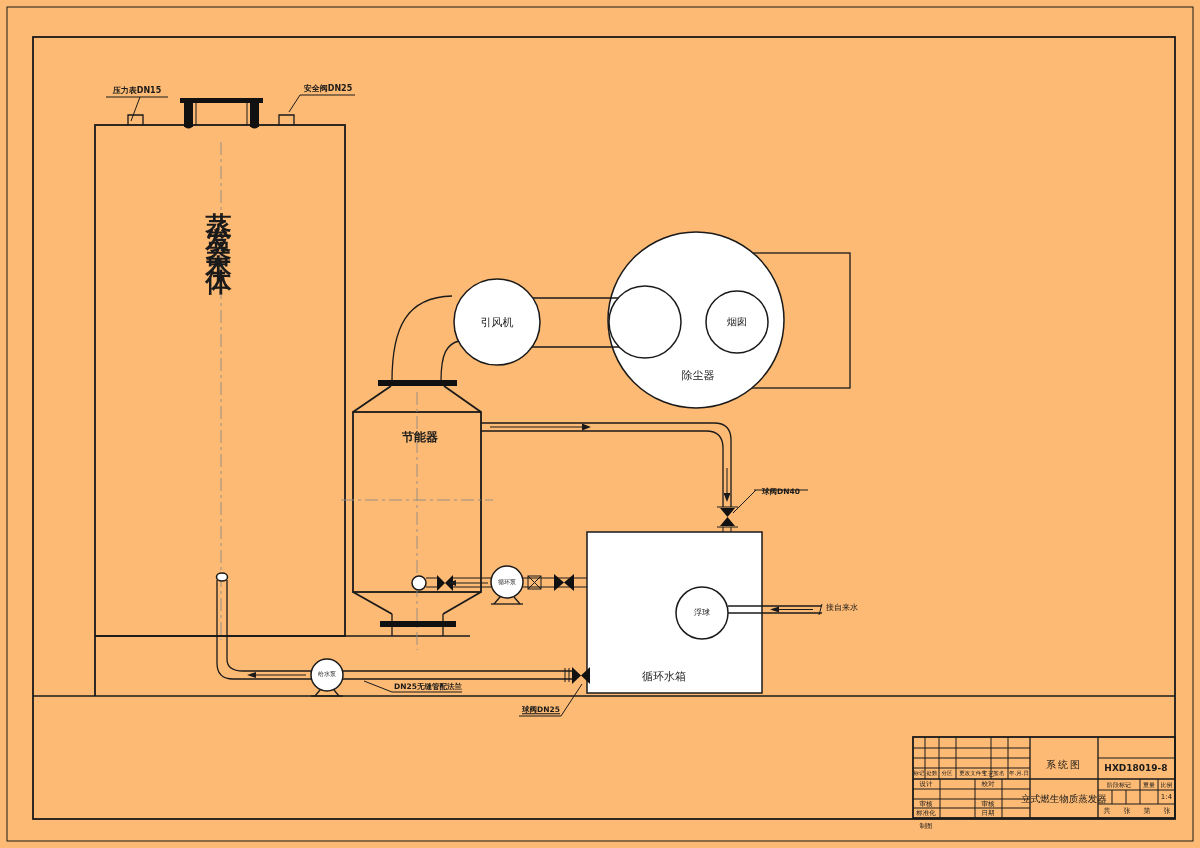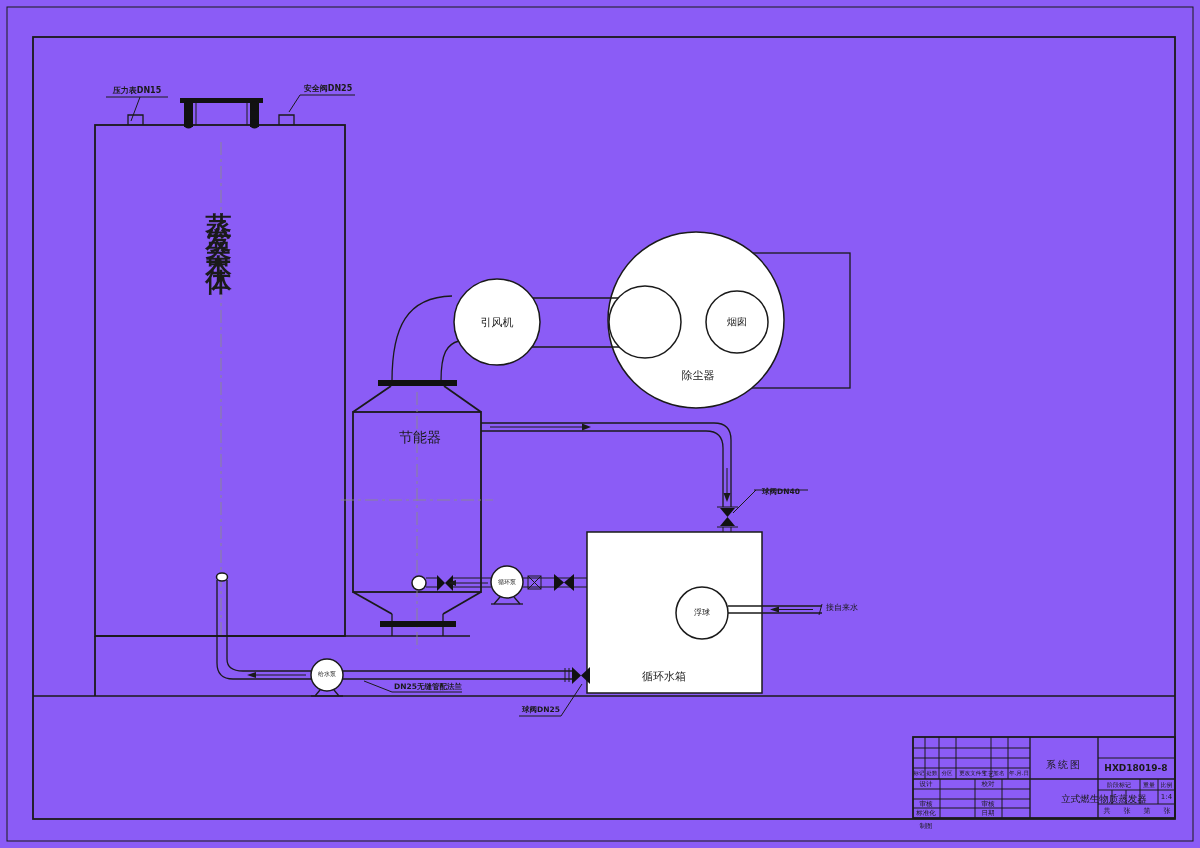--- a/index.html
+++ b/index.html
@@ -1,16 +1,16 @@
 <!DOCTYPE html>
 <html><head>
 <meta charset="utf-8">
 <style>
   html,body{margin:0;padding:0;background:#e8e8e8;}
-  .canvas{position:relative;width:1200px;height:848px;background:#8b5cf6;overflow:hidden;
+  .canvas{position:relative;width:1200px;height:848px;background:#fdba74;overflow:hidden;
           font-family:"DejaVu Sans","Liberation Sans",sans-serif;color:#1a1a1a;}
   svg{position:absolute;left:0;top:0;}
   .ln  {stroke:#1a1a1a;stroke-width:1.3;fill:none;}
   .ln2 {stroke:#1a1a1a;stroke-width:1.8;fill:none;}
   .thin{stroke:#1a1a1a;stroke-width:1;fill:none;}
   .cl  {stroke:#8a8a8a;stroke-width:0.9;fill:none;stroke-dasharray:13 4 3 4;}
   .blk {fill:#111;stroke:none;}
   .wfill{fill:#ffffff;stroke:#1a1a1a;stroke-width:1.5;}
   .arr {fill:#1a1a1a;stroke:none;}
   .lbl{position:absolute;transform:translate(-50%,-50%);white-space:nowrap;
@@ -237,36 +237,36 @@
 </svg>
 
 <div class="lbl" style="left:137px;top:91px;font-size:8px;font-weight:700;">压力表DN15</div>
 <div class="lbl" style="left:328px;top:89px;font-size:8px;font-weight:700;">安全阀DN25</div>
 
 <div class="vtext" style="left:206px;top:192px;">蒸发器本体</div>
 
 <div class="lbl" style="left:497px;top:322px;font-size:11px;">引风机</div>
 <div class="lbl" style="left:737px;top:322px;font-size:10px;">烟囱</div>
 <div class="lbl" style="left:694px;top:375px;font-size:11px;padding-left:8px;">除尘器</div>
-<div class="lbl" style="left:420px;top:437px;font-size:14px;">节能器</div>
+<div class="lbl" style="left:420px;top:437px;font-size:12px;font-weight:bold;">节能器</div>
 
 <div class="lbl" style="left:781px;top:492px;font-size:7.5px;font-weight:700;">球阀DN40</div>
 <div class="lbl" style="left:702px;top:613px;font-size:8px;">浮球</div>
 <div class="lbl-left" style="left:826px;top:608px;">接自来水</div>
 <div class="lbl" style="left:664px;top:676px;font-size:11px;">循环水箱</div>
 
 <div class="lbl" style="left:507px;top:582px;font-size:6px;">循环泵</div>
 <div class="lbl" style="left:327px;top:674px;font-size:6px;">给水泵</div>
 
 <div class="lbl" style="left:428px;top:687px;font-size:7.5px;font-weight:700;">DN25无缝管配法兰</div>
-<div class="lbl" style="left:541px;top:710px;font-size:7.5px;font-weight:700;">球阀DN25</div>
+<div class="lbl" style="left:541px;top:710px;font-size:7.5px;font-weight:700;text-decoration:underline;">球阀DN25</div>
 
 <div class="lbl" style="left:1064px;top:757px;font-size:10px;letter-spacing:2px;margin-top:8px;">系统图</div>
 <div class="lbl" style="left:1136px;top:768px;font-size:9px;font-weight:700;">HXD18019-8</div>
-<div class="lbl" style="left:1104px;top:799px;font-size:9.5px;">立式燃生物质蒸发器</div>
+<div class="lbl" style="left:1064px;top:799px;font-size:9.5px;">立式燃生物质蒸发器</div>
 
 <div class="lbl" style="left:919px;top:773.5px;font-size:5.5px;">标记</div>
 <div class="lbl" style="left:932px;top:773.5px;font-size:5.5px;">处数</div>
 <div class="lbl" style="left:947px;top:773.5px;font-size:5.5px;">分区</div>
 <div class="lbl" style="left:973px;top:773.5px;font-size:5.5px;">更改文件号</div>
 <div class="lbl" style="left:999px;top:773.5px;font-size:5.5px;">签名</div>
 <div class="lbl" style="left:1019px;top:773.5px;font-size:5.5px;">年.月.日</div>
 
 <div class="lbl" style="left:926px;top:784px;font-size:6.5px;">设计</div>
 <div class="lbl" style="left:926px;top:794px;font-size:6.5px;margin-top:32px;">制图</div>

